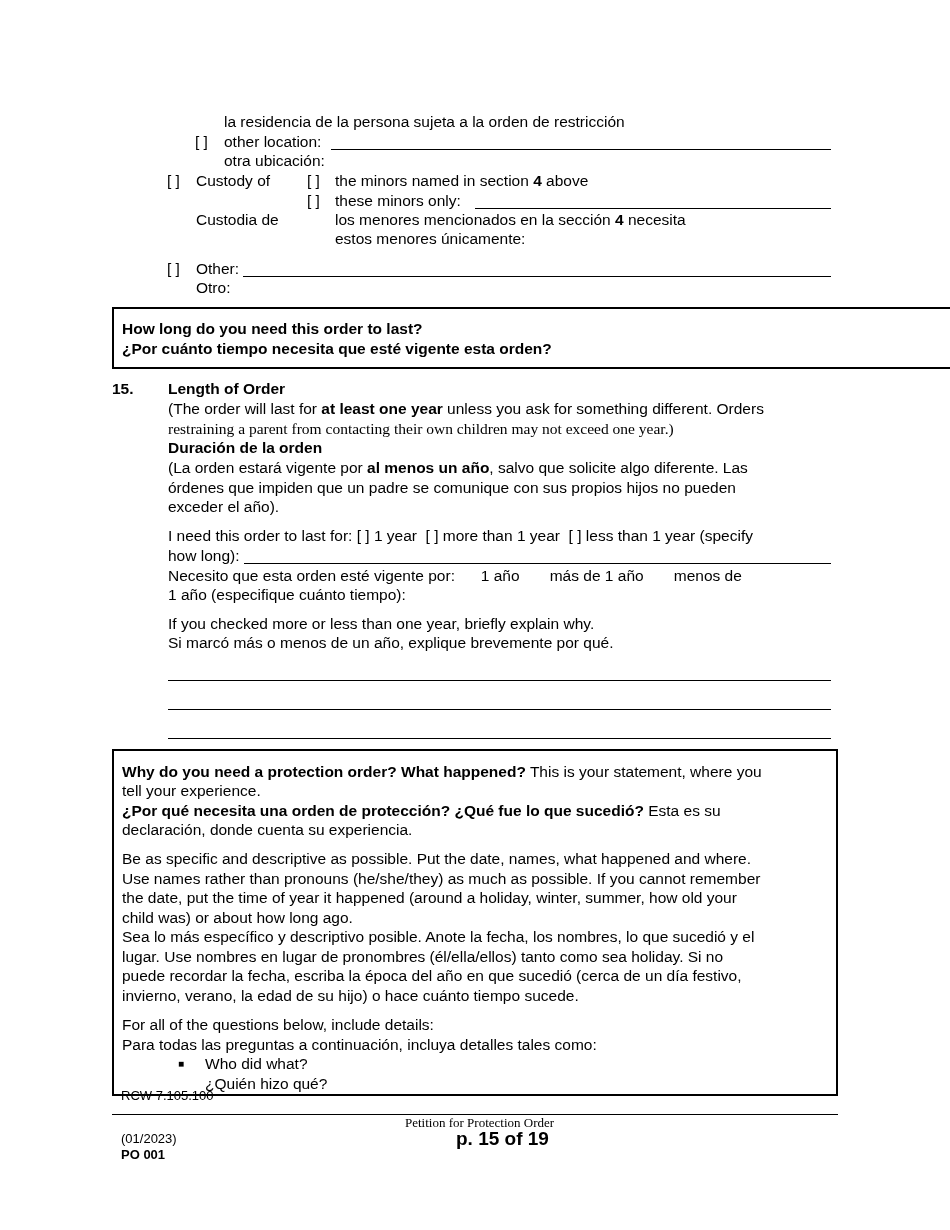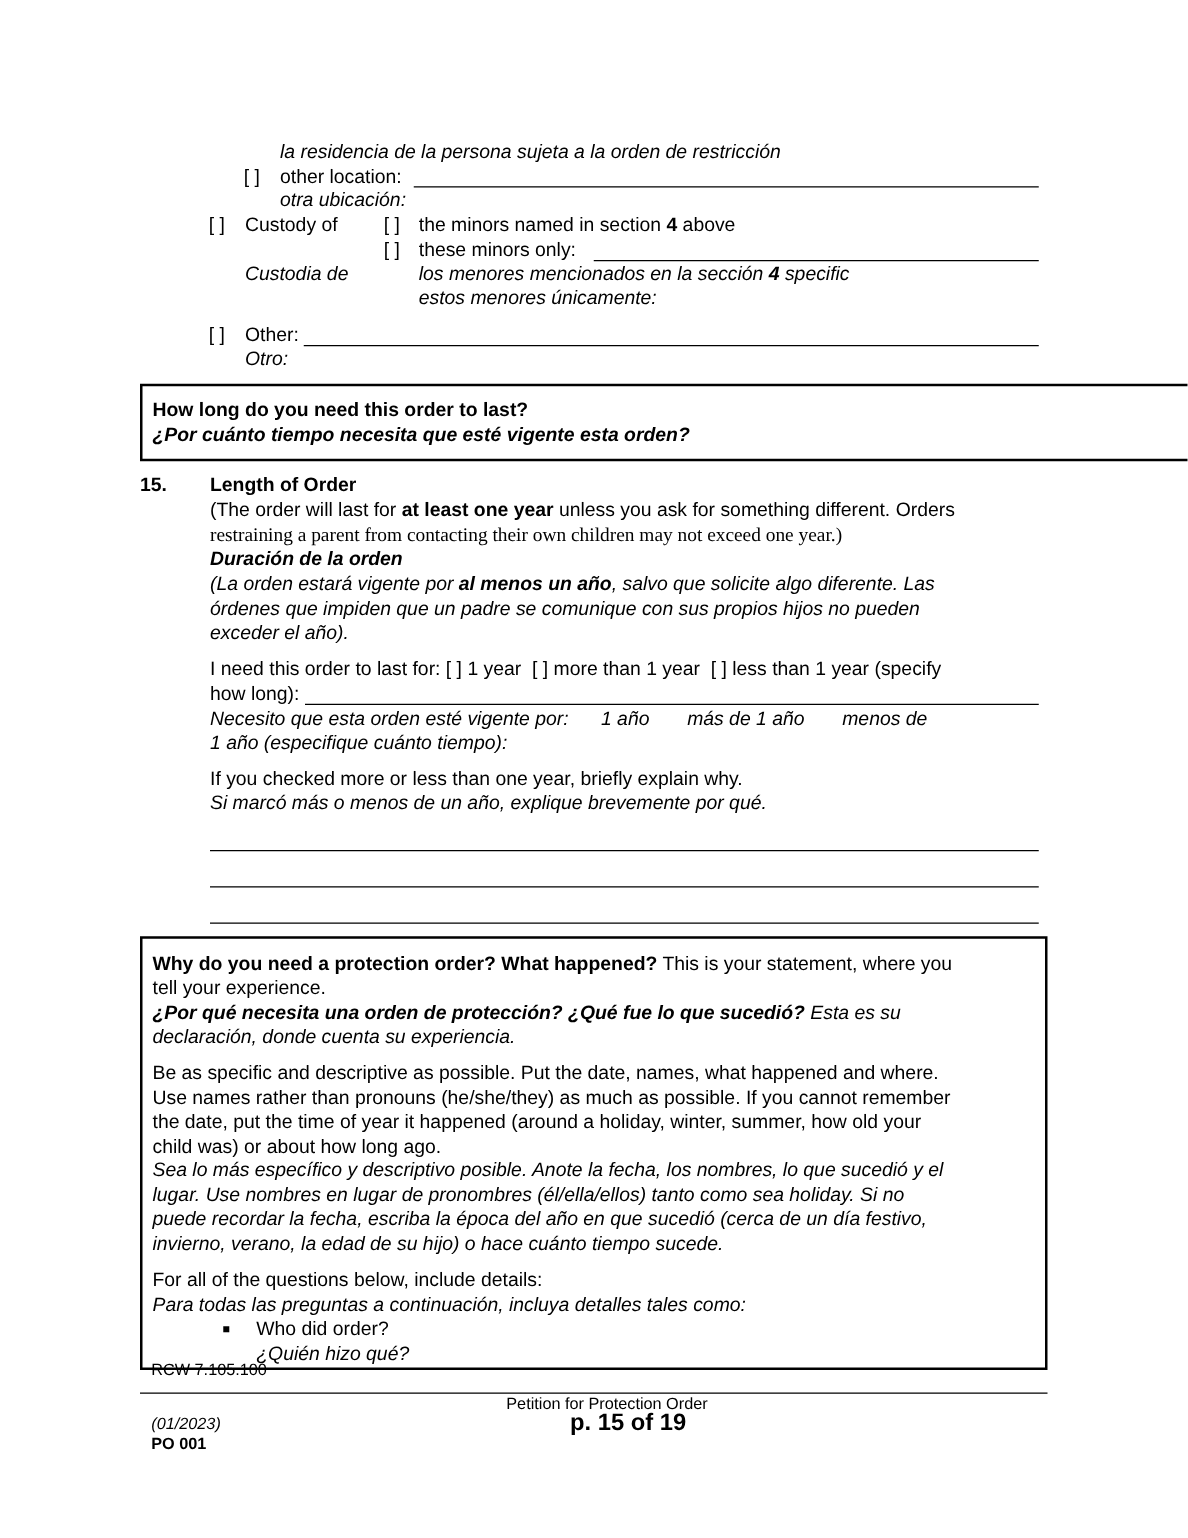--- a/index.html
+++ b/index.html
@@ -5,21 +5,21 @@
   * { box-sizing: border-box; margin: 0; padding: 0; }
   html, body { width: 950px; height: 1230px; background: #ffffff; }
   body {
     font-family: "Liberation Sans", sans-serif;
     font-size: 15.5px;
     color: #000;
     position: relative;
     overflow: hidden;
   }
   .abs { position: absolute; white-space: nowrap; line-height: 19px; }
-  .it { font-style: italic; }
+  .it { }
   .b { font-weight: bold; }
   .line { position: absolute; border-bottom: 1px solid #000; height: 0; }
   .box {
     position: absolute;
     border: 2px solid #000;
   }
   .box .t { position: absolute; white-space: nowrap; line-height: 19.5px; left: 8px; }
 </style>
 </head>
 <body>
@@ -34,21 +34,21 @@
 <div class="abs" style="left:167px; top:171px;">[ ]</div>
 <div class="abs" style="left:196px; top:171px;">Custody of</div>
 <div class="abs" style="left:307px; top:171px;">[ ]</div>
 <div class="abs" style="left:335px; top:171px;"><span>the minors named in section </span><span class="b">4</span><span> above</span></div>
 
 <div class="abs" style="left:307px; top:191px;">[ ]</div>
 <div class="abs" style="left:335px; top:191px;">these minors only:</div>
 <div class="line" style="left:475px; top:208px; width:356px;"></div>
 
 <div class="abs it" style="left:196px; top:210px;">Custodia de</div>
-<div class="abs it" style="left:335px; top:210px;"><span>los menores mencionados en la sección </span><span class="b">4</span><span> specific</span></div>
+<div class="abs it" style="left:335px; top:210px;"><span>los menores mencionados en la sección </span><span class="b">4</span><span> necesita</span></div>
 <div class="abs it" style="left:335px; top:229px;">estos menores únicamente:</div>
 
 <div class="abs" style="left:167px; top:259px;">[ ]</div>
 <div class="abs" style="left:196px; top:259px;">Other:</div>
 <div class="line" style="left:243px; top:276px; width:588px;"></div>
 <div class="abs it" style="left:196px; top:278px;">Otro:</div>
 
 <div class="box" style="left:112px; top:307px; width:856px; height:62px;">
   <div class="t b" style="top:10px;">How long do you need this order to last?</div>
   <div class="t b it" style="top:30px;">¿Por cuánto tiempo necesita que esté vigente esta orden?</div>
@@ -86,22 +86,22 @@
   <div class="t" style="top:137px;">the date, put the time of year it happened (around a holiday, winter, summer, how old your</div>
   <div class="t" style="top:157px;">child was) or about how long ago.</div>
   <div class="t it" style="top:176px;">Sea lo más específico y descriptivo posible. Anote la fecha, los nombres, lo que sucedió y el</div>
   <div class="t it" style="top:196px;">lugar. Use nombres en lugar de pronombres (él/ella/ellos) tanto como sea holiday. Si no</div>
   <div class="t it" style="top:215px;">puede recordar la fecha, escriba la época del año en que sucedió (cerca de un día festivo,</div>
   <div class="t it" style="top:235px;">invierno, verano, la edad de su hijo) o hace cuánto tiempo sucede.</div>
 
   <div class="t" style="top:264px;">For all of the questions below, include details:</div>
   <div class="t it" style="top:284px;">Para todas las preguntas a continuación, incluya detalles tales como:</div>
   <div class="t" style="top:303px; left:64px; font-size:10px;">■</div>
-  <div class="t" style="top:303px; left:91px;">Who did order?</div>
+  <div class="t" style="top:303px; left:91px;">Who did what?</div>
   <div class="t it" style="top:323px; left:91px;">¿Quién hizo qué?</div>
 </div>
 
 <div class="line" style="left:112px; top:1114px; width:726px;"></div>
 <div class="abs" style="left:121px; top:1088px; font-size:13px; line-height:16px;">RCW 7.105.100</div>
 <div class="abs it" style="left:121px; top:1131px; font-size:13px; line-height:16px;">(01/2023)</div>
 <div class="abs b" style="left:121px; top:1147px; font-size:13px; line-height:16px;">PO 001</div>
-<div class="abs" style="left:405px; top:1115px; font-size:13px; line-height:16px;">Petition for Protection Order</div>
+<div class="abs" style="left:405px; top:1115px; font-size:13px; line-height:16px;font-family:Liberation Serif, serif;">Petition for Protection Order</div>
 <div class="abs b" style="left:456px; top:1131px; font-size:19px; line-height:16px;">p. 15 of 19</div>
 
 </body></html>

